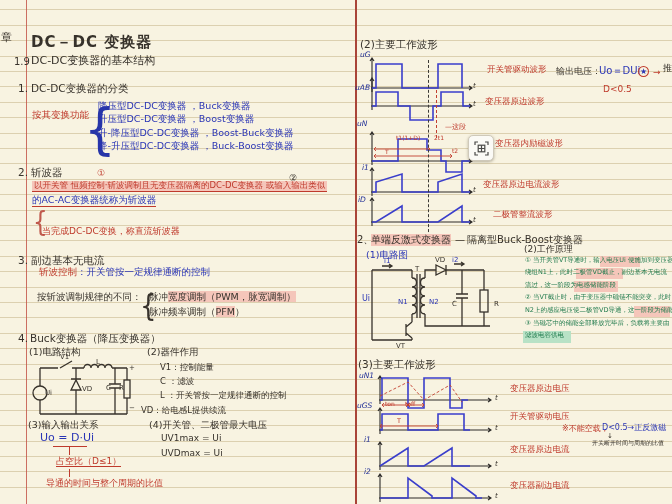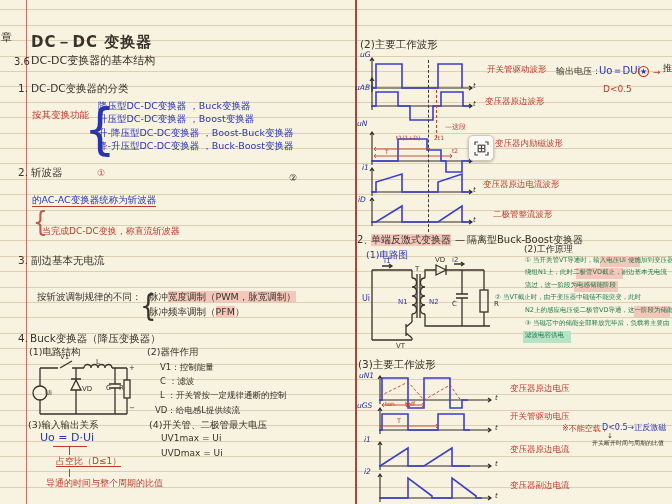--- a/index.html
+++ b/index.html
@@ -30,44 +30,48 @@
 </style>
 </head>
 <body>
 
 <div class="paper">
 
   <div class="vline" style="left:26px;background:#c4564a;opacity:.85"></div>
   <div class="vline" style="left:355px;background:#a94438;width:1.6px"></div>
 
   <span class="t ink s11" style="left:1px;top:32px">章</span>
-  <span class="t ink s10" style="left:14px;top:56px">3.6</span>
+  <span class="t ink s10" style="left:14px;top:56px">1.9</span>
 
   <span class="t ink s15" style="left:31px;top:34px">DC－DC 变换器</span>
   <span class="t ink s11" style="left:31px;top:55px">DC-DC变换器的基本结构</span>
 
   <span class="t ink s105" style="left:18px;top:82px">1.</span>
   <span class="t ink s105" style="left:31px;top:82px">DC-DC变换器的分类</span>
   <span class="t red s95" style="left:32px;top:110px">按其变换功能</span>
   <span class="brace" style="left:84px;top:96px;font-size:50px;transform:scaleY(1.12)">{</span>
   <span class="t blue s95" style="left:98px;top:114px">升压型DC-DC变换器 ，Boost变换器</span>
   <span class="t blue s95" style="left:98px;top:101px">降压型DC-DC变换器 ，Buck变换器</span>
   <span class="t blue s95" style="left:98px;top:128px">升-降压型DC-DC变换器 ，Boost-Buck变换器</span>
   <span class="t blue s95" style="left:98px;top:141px">降-升压型DC-DC变换器 ，Buck-Boost变换器</span>
 
   <span class="t ink s105" style="left:18px;top:166px">2.</span>
   <span class="t ink s105" style="left:31px;top:166px">斩波器</span>
   <span class="t red s9" style="left:97px;top:168px">①</span>
   <span class="t ink s9" style="left:289px;top:173px">②</span>
+  <span class="t red s85 hl" style="left:32px;top:181px;padding:0 2px;border-bottom:1px solid #bf3a2c">以开关管 恒频控制·斩波调制且无变压器隔离的DC-DC变换器 或输入输出类似</span>
   <span class="t blue s95" style="left:32px;top:195px;border-bottom:1.3px solid #bf3a2c">的AC-AC变换器统称为斩波器</span>
   <span class="brace" style="left:33px;top:206px;font-size:23px;color:#c0594c;transform:scaleY(1.25)">{</span>
   <span class="t red s9" style="left:42px;top:226px">当完成DC-DC变换，称直流斩波器</span>
 
   <span class="t ink s105" style="left:18px;top:254px">3.</span>
   <span class="t ink s105" style="left:31px;top:254px">副边基本无电流</span>
+  <span class="t s95" style="left:39px;top:267px">
+    <span class="red">斩波控制</span><span class="blue">：开关管按一定规律通断的控制</span>
+  </span>
   <span class="t ink s95" style="left:37px;top:292px">按斩波调制规律的不同：</span>
   <span class="brace" style="left:140px;top:288px;font-size:26px;color:#37322b;transform:scaleY(1.15)">{</span>
   <span class="t ink s95" style="left:149px;top:292px">
     <span>脉冲</span><span class="hl">宽度调制（PWM，脉宽调制）</span>
   </span>
   <span class="t ink s95" style="left:149px;top:307px">
     <span>脉冲频率调制（</span><span class="hl">PFM</span><span>）</span>
   </span>
 
   <span class="t ink s105" style="left:18px;top:332px">4.</span>
@@ -93,21 +97,21 @@
   <span class="t ink s7" style="left:96px;top:358px">L</span>
   <span class="t ink s7" style="left:106px;top:384px">C</span>
   <span class="t ink s7" style="left:119px;top:384px">R</span>
   <span class="t ink s7" style="left:129px;top:364px">+</span>
   <span class="t ink s7" style="left:129px;top:404px">−</span>
 
   <span class="t ink s95" style="left:147px;top:347px">(2)器件作用</span>
   <span class="t ink s85" style="left:160px;top:363px">V1：控制能量</span>
   <span class="t ink s85" style="left:160px;top:377px">C ：滤波</span>
   <span class="t ink s85" style="left:160px;top:391px">L ：开关管按一定规律通断的控制</span>
-  <span class="t ink s85" style="left:155px;top:406px">VD：给电感L提供续流</span>
+  <span class="t ink s85" style="left:141px;top:406px">VD：给电感L提供续流</span>
 
   <span class="t ink s95" style="left:28px;top:420px">(3)输入输出关系</span>
   <span class="t blue s11" style="left:40px;top:432px">Uo = D·Ui</span>
   <div class="hbox" style="left:53px;top:446px;width:34px;border-top:1.5px solid #bf3a2c"></div>
   <div class="hbox" style="left:69px;top:447px;height:8px;border-left:1.4px solid #bf3a2c"></div>
   <span class="t red s9" style="left:56px;top:456px;border-bottom:1.3px solid #bf3a2c">占空比（D≤1）</span>
   <div class="hbox" style="left:69px;top:469px;height:8px;border-left:1.4px solid #bf3a2c"></div>
   <span class="t red s9" style="left:46px;top:478px">导通的时间与整个周期的比值</span>
 
   <span class="t ink s95" style="left:149px;top:420px">(4)开关管、二极管最大电压</span>
@@ -220,21 +224,21 @@
 
   <span class="t ink s9" style="left:524px;top:244px">(2)工作原理</span>
   <div class="hbox hl" style="left:600px;top:256px;width:40px;height:11px"></div>
   <div class="hbox hl" style="left:576px;top:268px;width:47px;height:11px"></div>
   <div class="hbox hl" style="left:574px;top:281px;width:44px;height:11px"></div>
   <div class="hbox hl" style="left:634px;top:306px;width:36px;height:11px"></div>
   <div class="hbox hlm" style="left:523px;top:331px;width:48px;height:12px"></div>
   <span class="t green s65" style="left:525px;top:257px">① 当开关管VT导通时，输入电压Ui 便施加到变压器</span>
   <span class="t green s65" style="left:525px;top:269px">绕组N1上，此时二极管VD截止，副边基本无电流</span>
   <span class="t green s65" style="left:525px;top:282px">流过，这一阶段为电感储能阶段</span>
-  <span class="t green s65" style="left:495px;top:294px">② 当VT截止时，由于变压器中磁链不能突变，此时</span>
+  <span class="t green s65" style="left:525px;top:294px">② 当VT截止时，由于变压器中磁链不能突变，此时</span>
   <span class="t green s65" style="left:525px;top:307px">N2上的感应电压使二极管VD导通，这一阶段为储能转移</span>
   <span class="t green s65" style="left:525px;top:320px">③ 当磁芯中的储能全部释放完毕后，负载将主要由</span>
   <span class="t green s65" style="left:525px;top:332px">滤波电容供电</span>
 
   <span class="t ink s105" style="left:358px;top:358px">(3)主要工作波形</span>
 
   <svg style="left:358px;top:372px" width="150" height="132" viewBox="0 0 150 132">
     <g fill="none" stroke="#2c2a28" stroke-width="1.1">
       <path d="M22,32 V4 M20,7 L22,4 L24,7"></path>
         <path d="M21,28 H133 M130,26 L133,28 L130,30"></path>

